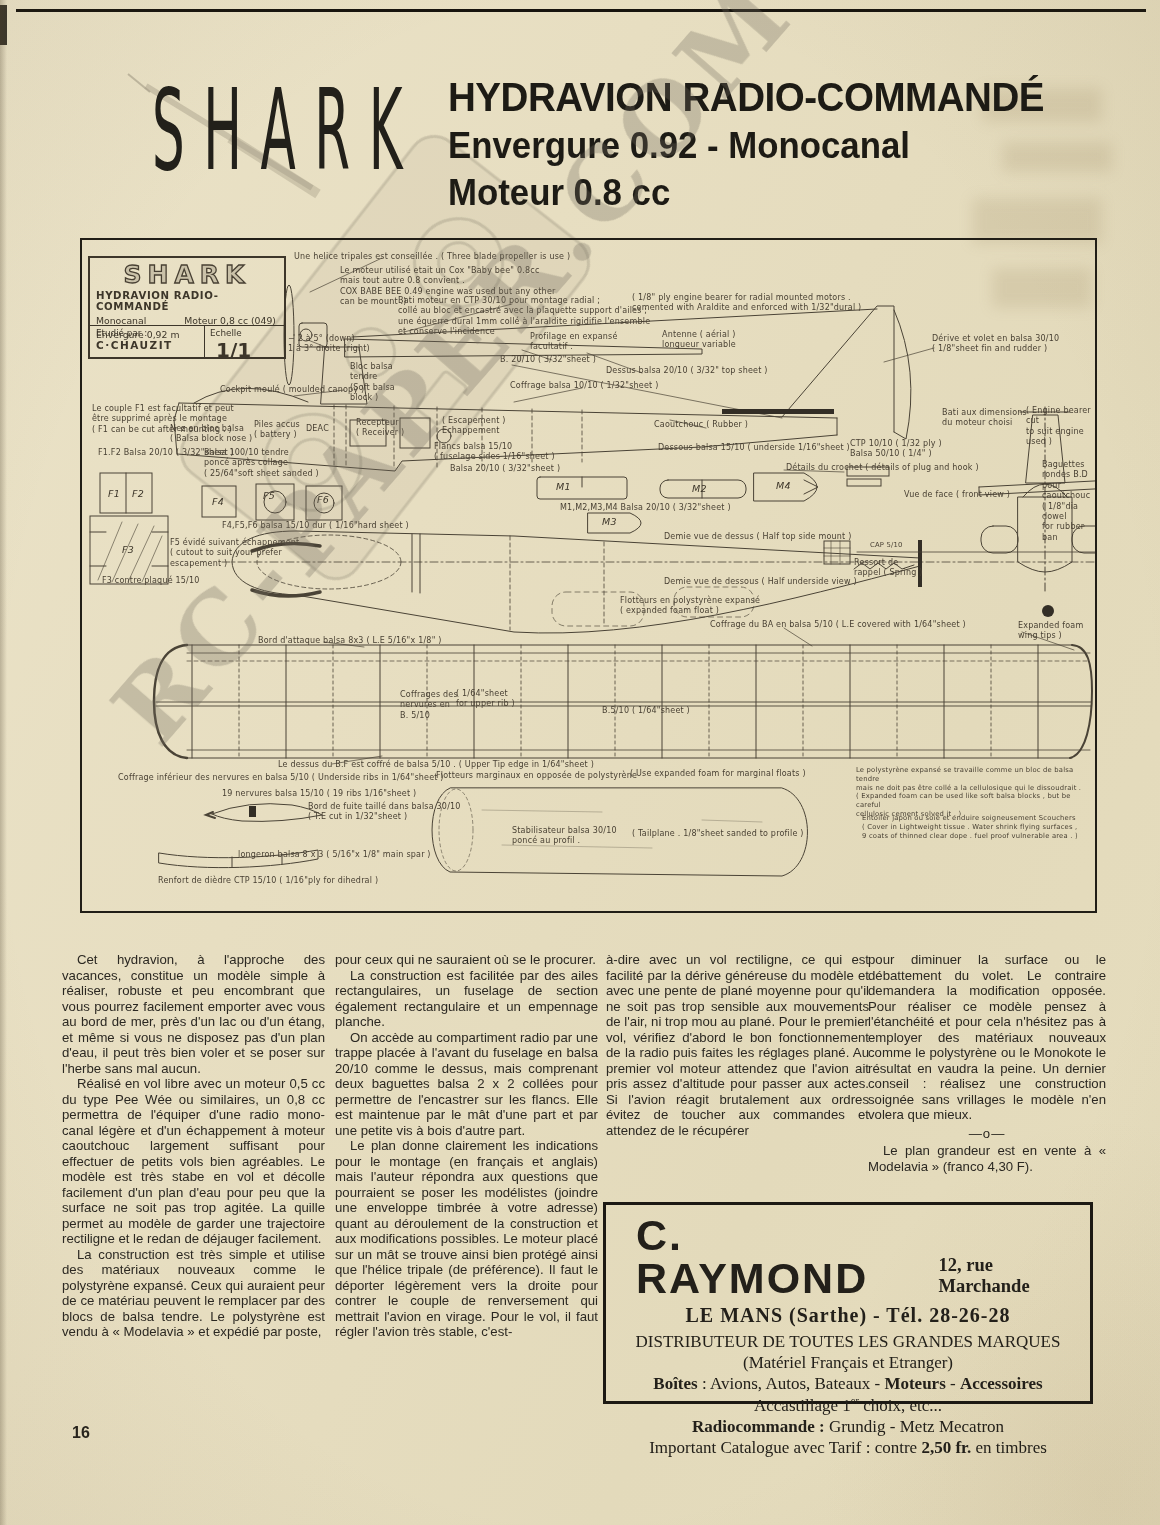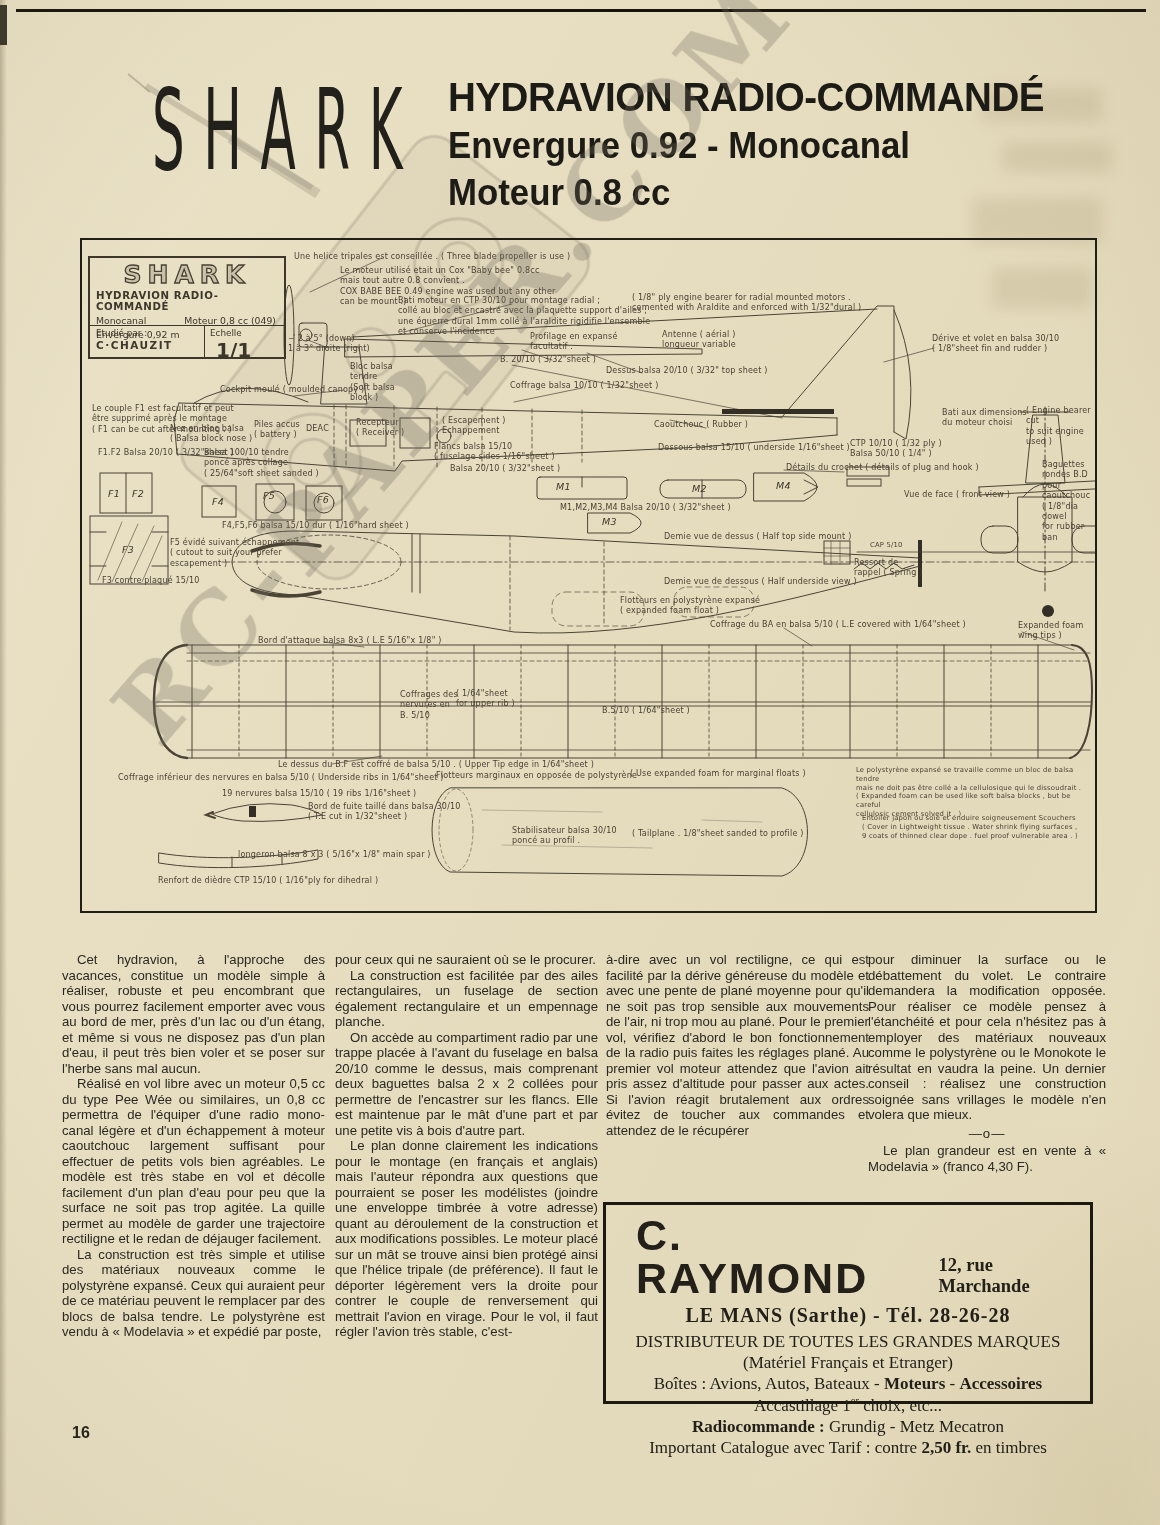--- a/index.html
+++ b/index.html
@@ -412,21 +412,21 @@
 
   <div class="ad-box">
     <div class="ad-head">
       <span class="ad-name">C. RAYMOND</span>
       <span class="ad-addr">12, rue Marchande</span>
     </div>
     <div class="ad-city">LE MANS (Sarthe) - Tél. 28-26-28</div>
     <div class="ad-lines">
         <div class="ad-line"><span>DISTRIBUTEUR DE TOUTES LES GRANDES MARQUES</span></div>
         <div class="ad-line"><span>(Matériel Français et Etranger)</span></div>
-        <div class="ad-line"><span style="font-weight: normal; text-align: right;">Boîtes</span><span> : Avions, Autos, Bateaux - </span><span style="font-weight: bold;">Moteurs</span><span> - </span><span style="font-weight: bold;">Accessoires</span></div>
+        <div class="ad-line"><span style="font-weight: bold; text-align: right;">Boîtes</span><span> : Avions, Autos, Bateaux - </span><span style="font-weight: bold;">Moteurs</span><span> - </span><span style="font-weight: bold;">Accessoires</span></div>
         <div class="ad-line"><span>Accastillage 1</span><span style="vertical-align: super; font-size: 0.62em;">er</span><span> choix, etc...</span></div>
         <div class="ad-line"><span style="font-weight: bold;">Radiocommande :</span><span> Grundig - Metz Mecatron</span></div>
         <div class="ad-line"><span>Important Catalogue avec Tarif : contre </span><span style="font-weight: bold;">2,50 fr.</span><span> en timbres</span></div>
       </div>
   </div>
 
   <div class="page-num">16</div>
 
   <div class="watermark">RC-PAPER.COM</div>
 </div>

